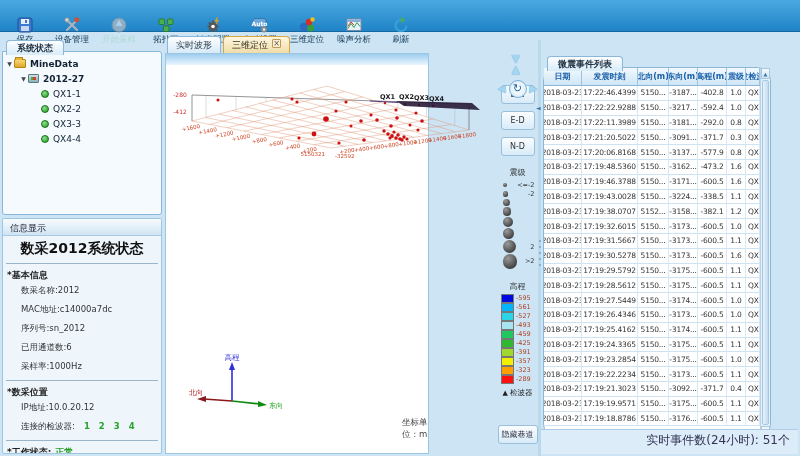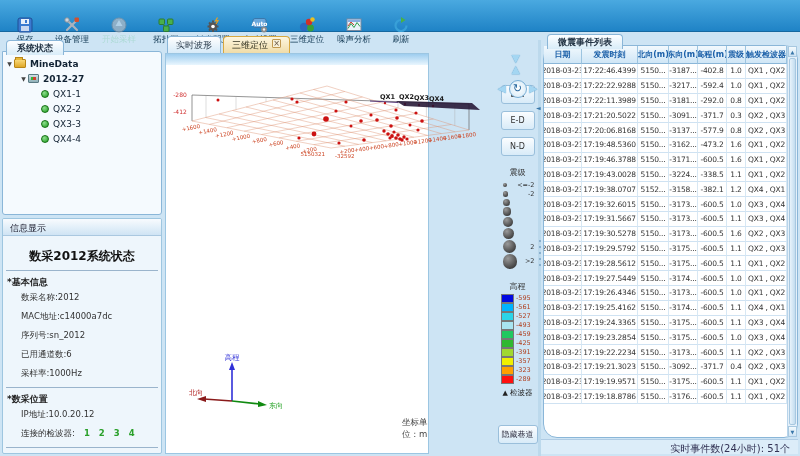--- a/index.html
+++ b/index.html
@@ -19,21 +19,21 @@
   .tree-row.bold{font-weight:bold}
   .tw{width:9px;font-size:6px;color:#444;text-align:center}
   .folder-ico{width:12px;height:9px;background:linear-gradient(#f8d878,#e0a828);border:1px solid #b88618;border-radius:1px;position:relative;margin-right:4px}
   .folder-ico:before{content:"";position:absolute;top:-3px;left:0;width:6px;height:2px;background:#e8b838;border:1px solid #b88618;border-bottom:none}
   .dev-ico{width:11px;height:9px;background:linear-gradient(#cfe0e4,#8fb0b8);border:1px solid #5a7a84;border-radius:1px;margin-right:4px;position:relative}
   .dev-ico:before{content:"";position:absolute;left:2px;top:2px;width:3px;height:3px;background:#35b835}
   .dev-ico:after{content:"";position:absolute;right:2px;top:2px;width:3px;height:3px;background:#d04030}
   .sensor-ico{width:8px;height:8px;border-radius:50%;background:radial-gradient(circle at 35% 30%,#8fe08f,#1f9a1f);border:1px solid #147014;margin-right:4px}
   #info{position:absolute;top:182px;left:0;right:0;bottom:0;border:1px solid #9ec6e0;background:#eef6fc;border-radius:2px;overflow:hidden}
   #info-header{height:17px;background:linear-gradient(#f8fbfe,#cfe4f4);border-bottom:1px solid #aac8e0;font-weight:normal;font-size:9px;padding:3px 0 0 7px;color:#223}
-  .info-title{font-weight:bold;font-size:12px;text-align:center;margin:12px 0 5px;color:#111}
+  .info-title{font-weight:bold;font-size:14px;text-align:center;margin:4px 0 5px;color:#111}
   .info-hr{border-top:1px solid #9ab4cc;margin:5px 3px}
   .sec-head{font-size:9px;font-weight:bold;color:#222;margin:3px 0 3px 4px}
   .sec-line{font-size:8.5px;color:#333;margin:0 0 7px 18px;white-space:nowrap}
   .det-num{color:#2aa02a;font-weight:bold;margin-left:9px}
   .status-ok{color:#2aa02a;margin-left:4px}
   
   #center{position:absolute;left:165px;top:36px;width:264px;bottom:2px}
   #center-tabs{height:17px;display:flex;gap:2px;padding-left:2px}
   .ctab{height:17px;padding:2px 8px 0;border:1px solid #8ab6d8;border-bottom:none;border-radius:4px 4px 0 0;background:linear-gradient(#fefefe,#d6eaf8);font-size:9px;color:#234;display:flex;align-items:flex-start;gap:4px;cursor:pointer}
   .ctab.active{background:linear-gradient(#fdf6e0,#f0dca8);border-color:#d8a840;color:#332}
@@ -60,33 +60,33 @@
   .cb-s{width:13px;height:9px;display:inline-block;border:0.5px solid #777}
   .cb-l{font-size:6.5px;color:#b04020;margin-left:2px;width:18px}
   #det-row{margin-top:4px;font-size:7.5px;color:#222}
   #det-row .tri{font-size:7px;margin-right:2px}
   .hide-btn{margin-top:27px;padding:3px 3px;border:1px solid #9abfdb;border-radius:3px;background:linear-gradient(#fbfdff,#d8ebf8);font-size:8px;color:#334;cursor:pointer;white-space:nowrap}
   
   #splitter{position:absolute;left:538px;top:40px;width:3px;bottom:0;background:#bcd9ec}
   #split-arrow{position:absolute;top:64px;left:-2px;font-size:6px;color:#3a78aa}
   #split-dots{position:absolute;top:200px;left:1px;width:2px;height:2px;background:#7aa2c4;border-radius:50%;box-shadow:0 6px 0 #7aa2c4,0 12px 0 #7aa2c4,0 18px 0 #7aa2c4,0 24px 0 #7aa2c4}
   
-  #right{position:absolute;left:543px;top:30px;width:255px;bottom:18px}
+  #right{position:absolute;left:543px;top:52px;width:228px;bottom:18px}
   #evt-box{position:absolute;top:15px;left:0;right:0;bottom:0;border:1px solid #8ab6d8;background:#fff;border-radius:14px}
   #evt-head{position:absolute;top:0;left:0;right:10px;height:18px;display:grid;grid-template-columns:38px 56px 31px 29px 29px 19px 1fr}
   .th{background:linear-gradient(#f2f9fe,#cfe6f6);border-right:1px solid #9cc4e0;border-bottom:1px solid #8ab6d8;font-size:8px;font-weight:bold;color:#1a5fa8;display:flex;align-items:center;justify-content:center;overflow:hidden;white-space:nowrap;cursor:pointer}
   #evt-body{position:absolute;top:18px;left:0;right:10px;bottom:0;overflow:hidden}
   .tr{display:grid;grid-template-columns:38px 56px 31px 29px 29px 19px 1fr;height:14.8px;cursor:pointer}
   .td{font-size:7.5px;color:#333;border-right:1px solid #d8e8f4;border-bottom:1px solid #cfe2f2;white-space:nowrap;overflow:hidden;display:flex;align-items:center;justify-content:center;letter-spacing:-0.2px}
   .tr .td:last-child{justify-content:flex-start;padding-left:2px}
   #evt-scroll{position:absolute;top:0;right:0;bottom:0;width:10px;background:#e4f0fa;border-left:1px solid #b8d4ea}
   .sc-btn{position:absolute;left:0;right:0;height:11px;background:linear-gradient(#f4fafd,#cfe4f4);border:1px solid #a8c8e0;font-size:5px;color:#3a78aa;text-align:center;line-height:10px;cursor:pointer}
   .sc-btn.top{top:0}.sc-btn.bot{bottom:0}
   #sc-thumb{position:absolute;left:1px;right:1px;top:12px;bottom:12px;background:linear-gradient(90deg,#e8f3fb,#c2dcef);border:1px solid #a8c8e0;border-radius:2px;cursor:grab}
-  #right-footer{position:absolute;left:541px;right:2px;bottom:2px;height:15px;background:#dcedf9;border-top:1px solid #b0cce4;font-size:10px;color:#335;text-align:right;padding:2px 8px 2px 0}
+  #right-footer{position:absolute;left:541px;right:2px;bottom:2px;height:25px;background:#dcedf9;border-top:1px solid #b0cce4;font-size:12px;color:#335;text-align:right;padding:2px 8px 2px 0}
 </style>
 </head>
 <body>
 
 <div id="toolbar">
     <div class="tb-item">
       <span class="tb-ico">
         <svg width="18" height="18">
           <rect x="2" y="2" width="14" height="14" rx="2" fill="#3a7ad0" stroke="#1f4f96"></rect>
           <rect x="5" y="3" width="8" height="5" fill="#e8f0fa"></rect>

